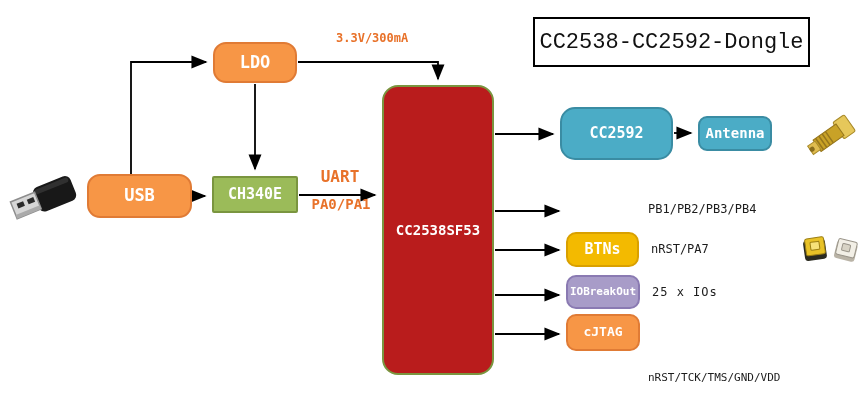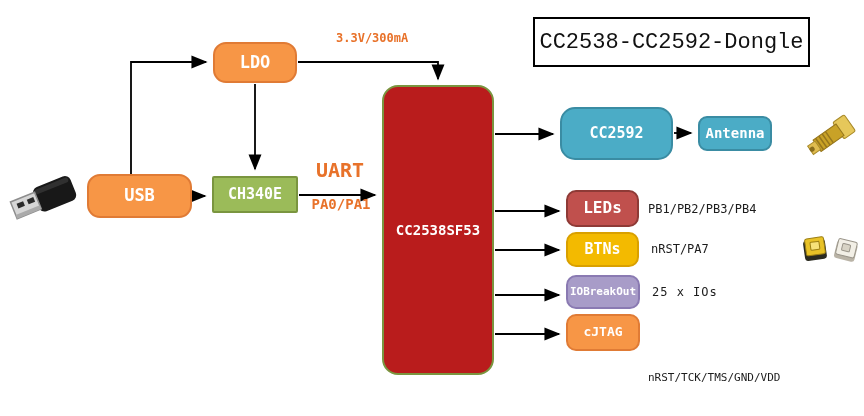--- a/index.html
+++ b/index.html
@@ -85,21 +85,21 @@
     font-family: "Liberation Mono", monospace;
     font-size: 22px; color: #111111; letter-spacing: 0px;
   }
   .note {
     position: absolute;
     color: #e8722a;
     font-weight: bold;
     white-space: nowrap;
   }
   .note-power { left: 336px; top: 31px; font-size: 12px; }
-  .note-uart  { left: 340px; top: 158px; font-size: 20px; transform: translateX(-50%); }
+  .note-uart  { left: 340px; top: 167px; font-size: 16px; transform: translateX(-50%); }
   .note-uartpins { left: 341px; top: 196px; font-size: 14px; transform: translateX(-50%); }
   .pinlabel {
     position: absolute;
     color: #1c1c1c;
     font-size: 12px;
     font-weight: normal;
     white-space: nowrap;
   }
   .pin-leds  { left: 648px; top: 202px; }
   .pin-btns  { left: 651px; top: 242px; }
@@ -168,23 +168,20 @@
   </div>
 
   <div class="block blk-cc2592">
     <span>CC2592</span>
   </div>
 
   <div class="block blk-antenna">
     <span>Antenna</span>
   </div>
 
-  <div class="block blk-leds">
-    <span>LEDs</span>
-  </div>
 
   <div class="block blk-btns">
     <span>BTNs</span>
   </div>
 
   <div class="block blk-io">
     <span>IO</span>
     <span>BreakOut</span>
   </div>
 

